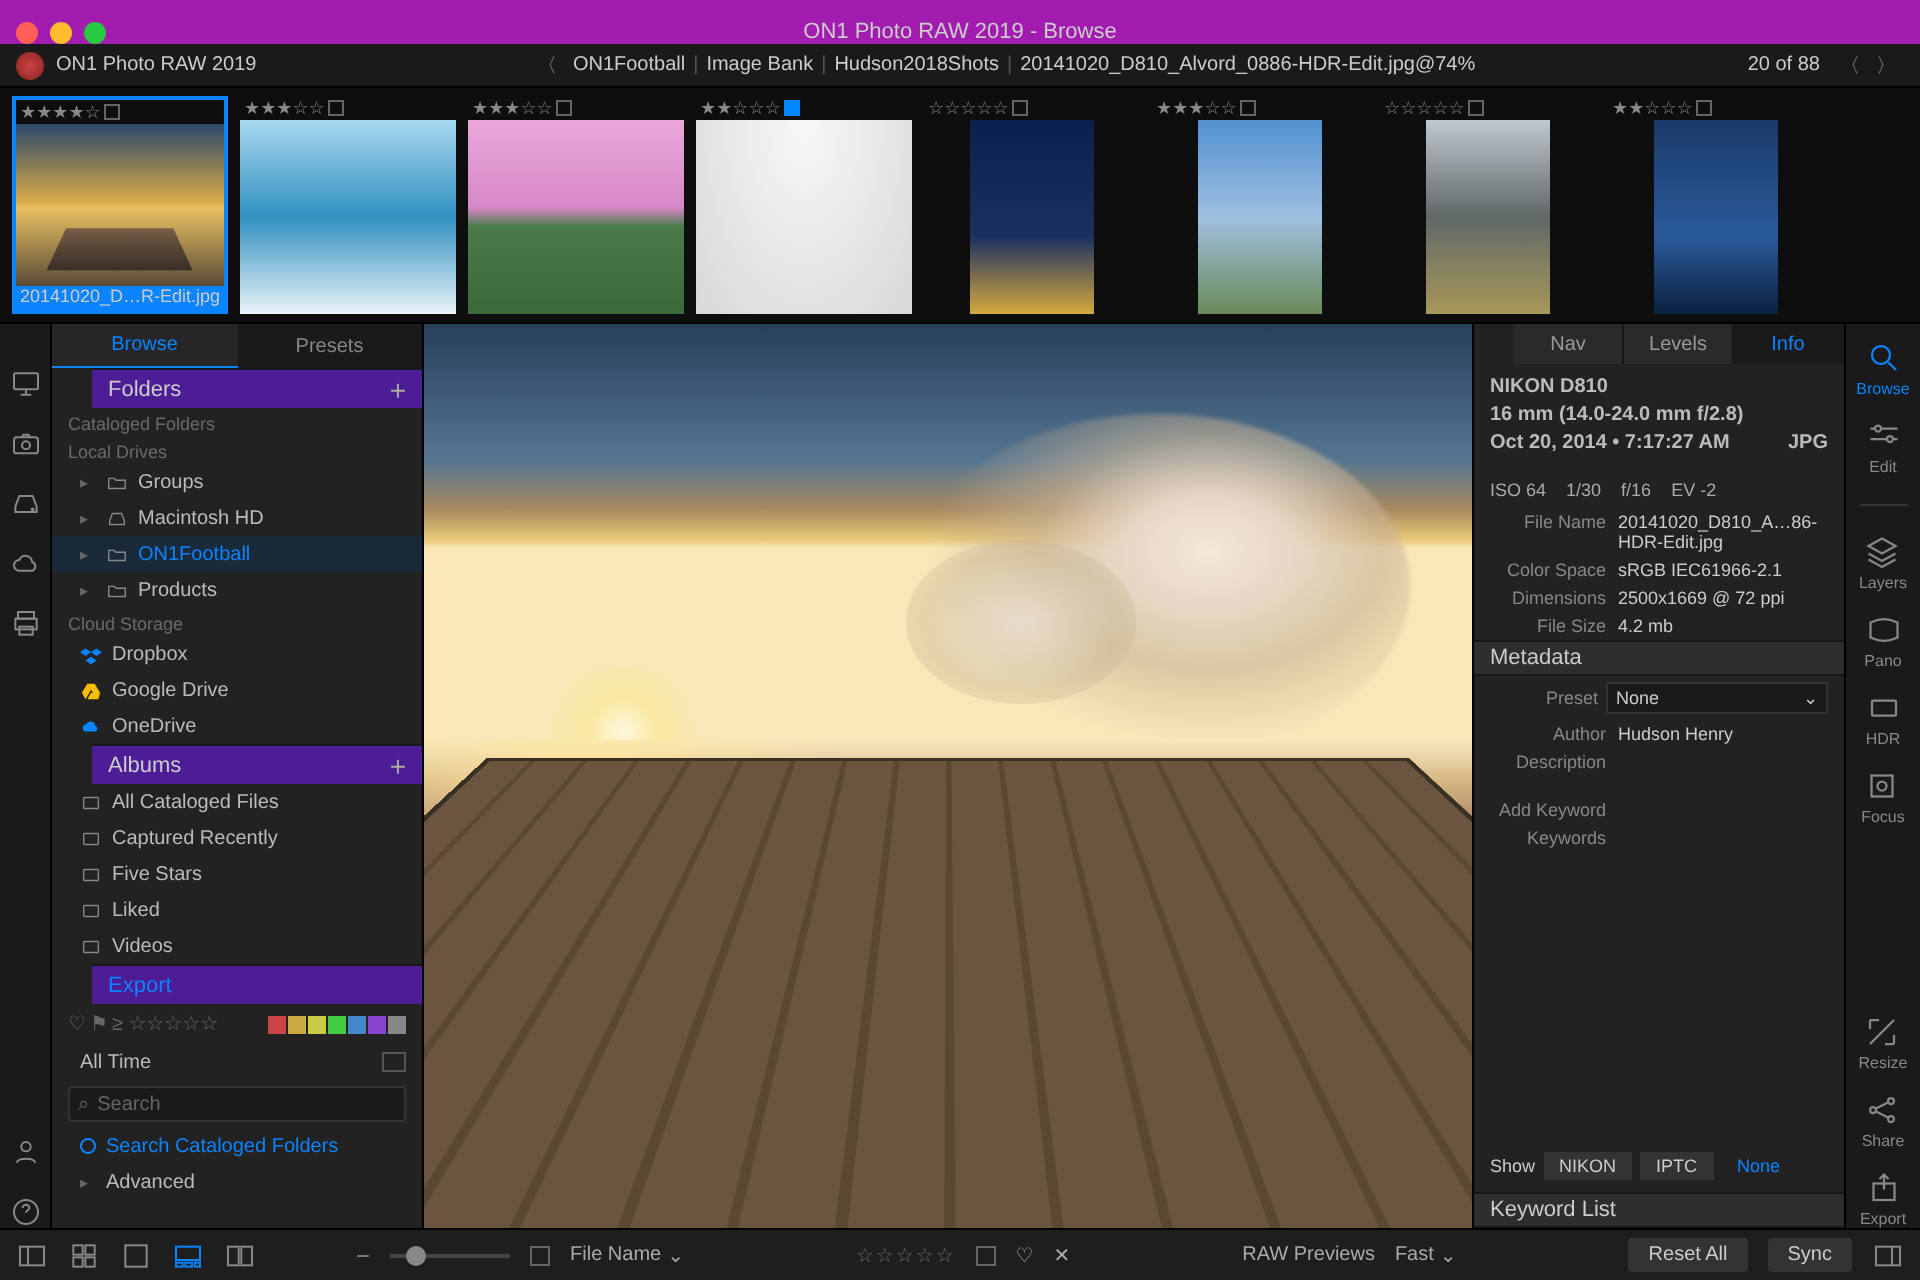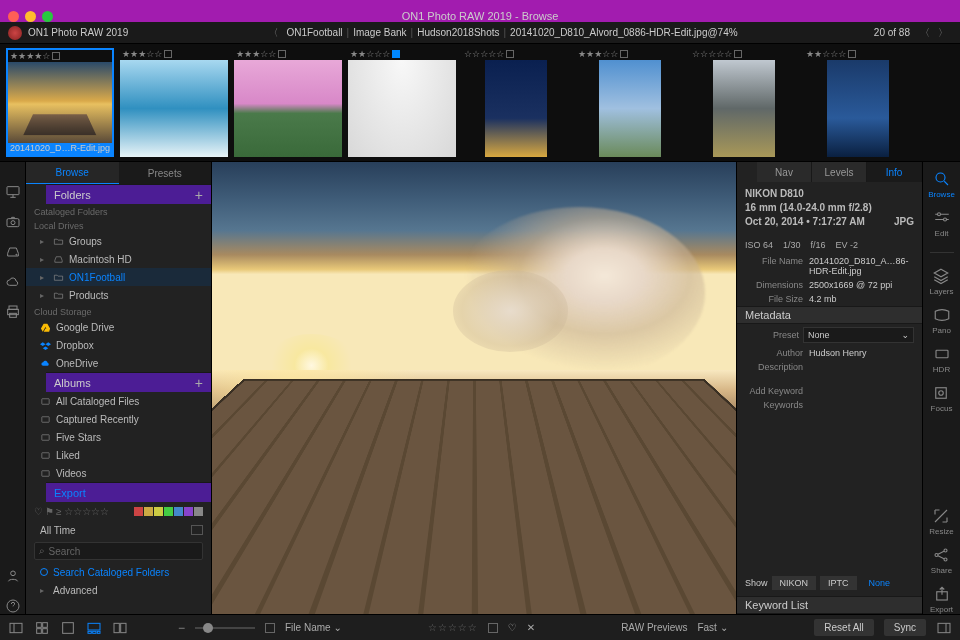--- a/index.html
+++ b/index.html
@@ -298,30 +298,30 @@
       </div>
     <div class="treeitem">
         <span class="arrow">▸</span>
         <svg class="tic" viewBox="0 0 24 24">
           <path d="M3 7h6l2 2h10v9H3z"></path>
         </svg>
         <span>Products</span>
       </div>
     <div class="subhdr">Cloud Storage</div>
     <div class="treeitem">
-        <svg class="tic" viewBox="0 0 24 24">
-          <path d="M8 4h8l6 10h-8zM2 14l6-10 4 7-6 10zM8 21h12l2-7H12z" fill="#fbbc04" stroke="none"></path>
-        </svg>
-        <span>Google Drive</span>
-      </div>
-    <div class="treeitem">
         <svg class="tic" style="color:#0a84ff" viewBox="0 0 24 24">
           <path d="M6 5l6 4-6 4-6-4zM18 5l6 4-6 4-6-4zM12 14l6 4-6 4-6-4z" fill="currentColor" stroke="none"></path>
         </svg>
         <span>Dropbox</span>
+      </div>
+    <div class="treeitem">
+        <svg class="tic" viewBox="0 0 24 24">
+          <path d="M8 4h8l6 10h-8zM2 14l6-10 4 7-6 10zM8 21h12l2-7H12z" fill="#fbbc04" stroke="none"></path>
+        </svg>
+        <span>Google Drive</span>
       </div>
     <div class="treeitem">
         <svg class="tic" style="color:#0a84ff" viewBox="0 0 24 24">
           <path d="M7 17a4 4 0 010-8 5 5 0 019.6 1.5A3.5 3.5 0 0117 17z" fill="currentColor" stroke="none"></path>
         </svg>
         <span>OneDrive</span>
       </div>
 
     <div class="section-hdr">
       <span>Albums</span>
@@ -420,20 +420,24 @@
     </div>
     <div class="exifrow">
       <span>ISO 64</span>
         <span>1/30</span>
         <span>f/16</span>
         <span>EV -2</span>
     </div>
     <div class="kv">
         <div class="k">File Name</div>
         <div class="v">20141020_D810_A…86-HDR-Edit.jpg</div>
+      </div>
+    <div class="kv">
+        <div class="k">Color Space</div>
+        <div class="v">sRGB IEC61966-2.1</div>
       </div>
     <div class="kv">
         <div class="k">Dimensions</div>
         <div class="v">2500x1669 @ 72 ppi</div>
       </div>
     <div class="kv">
         <div class="k">File Size</div>
         <div class="v">4.2 mb</div>
       </div>
 

